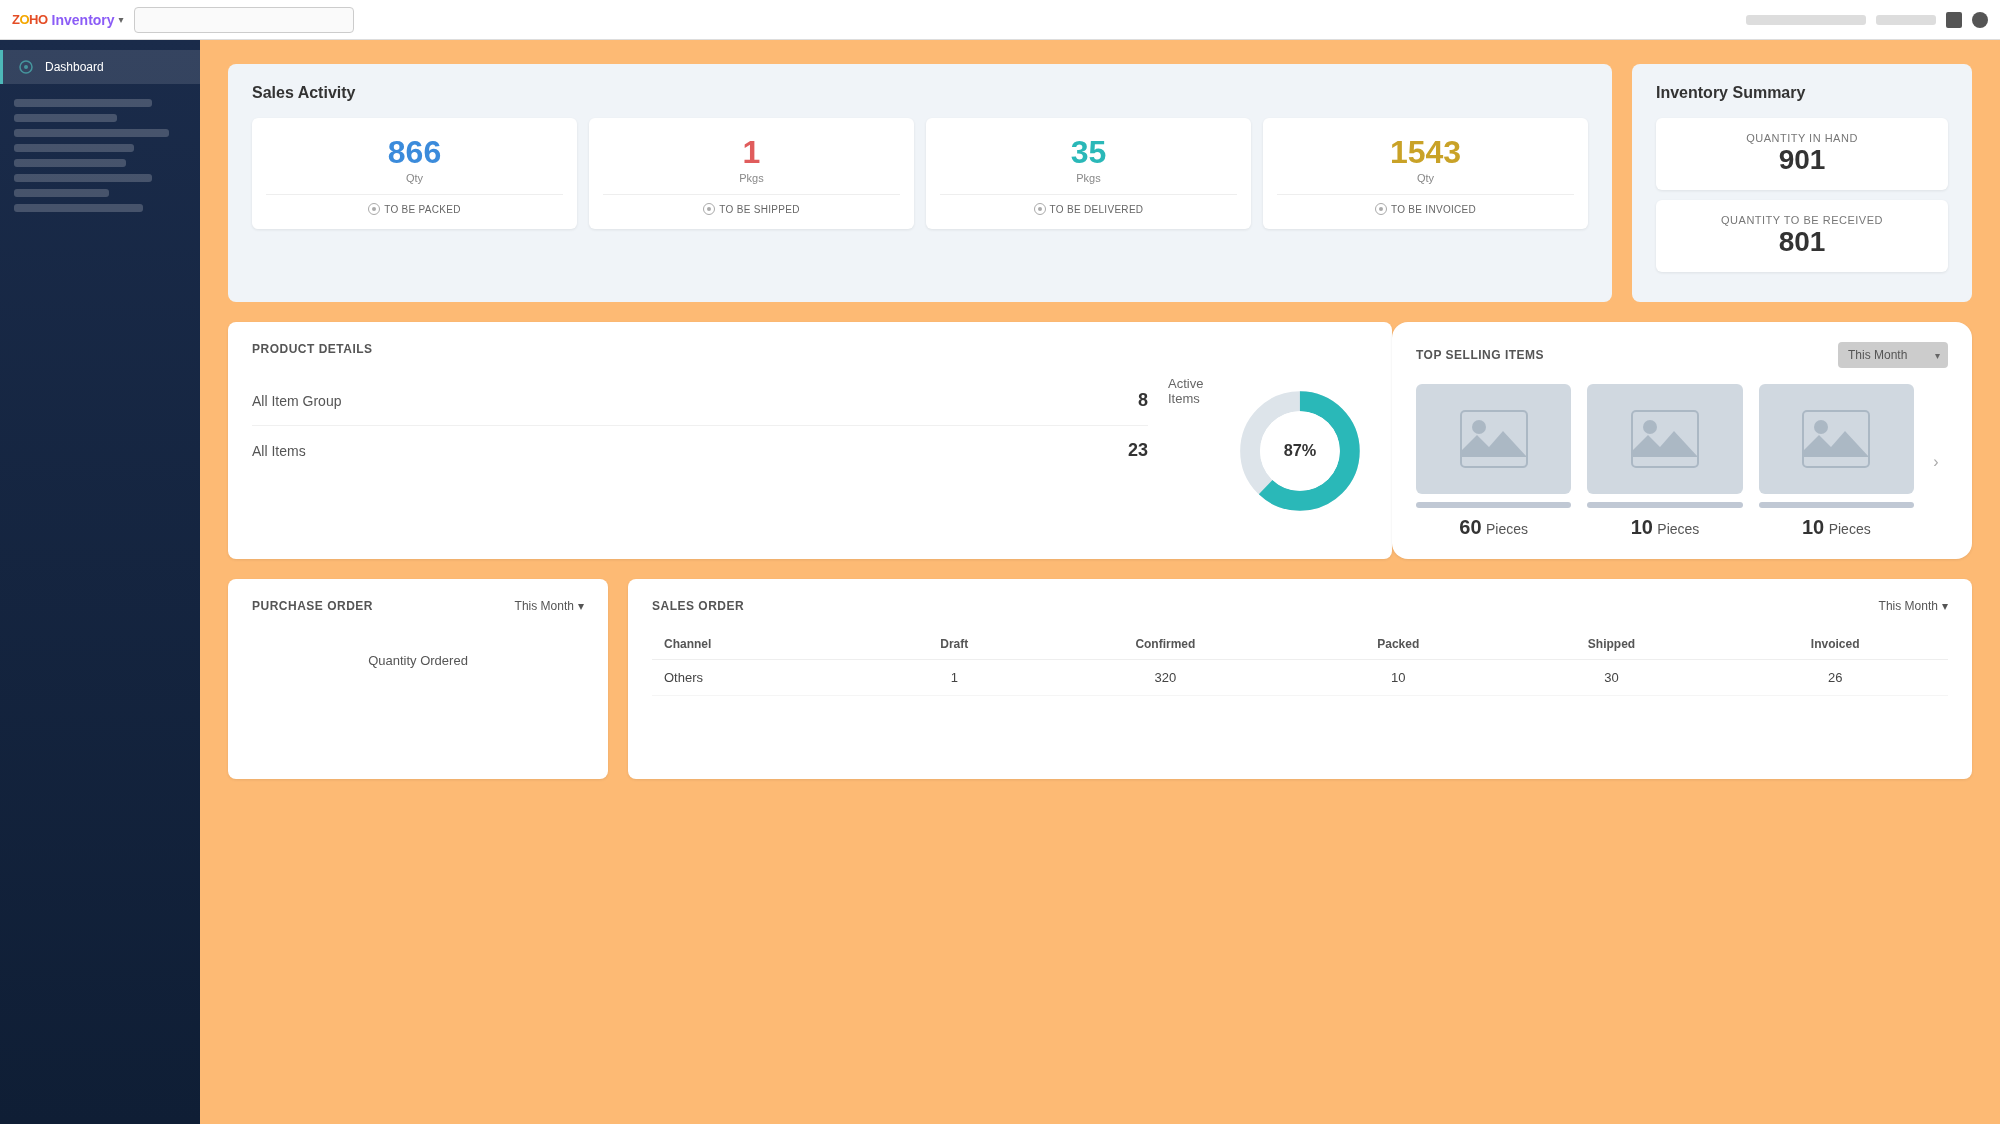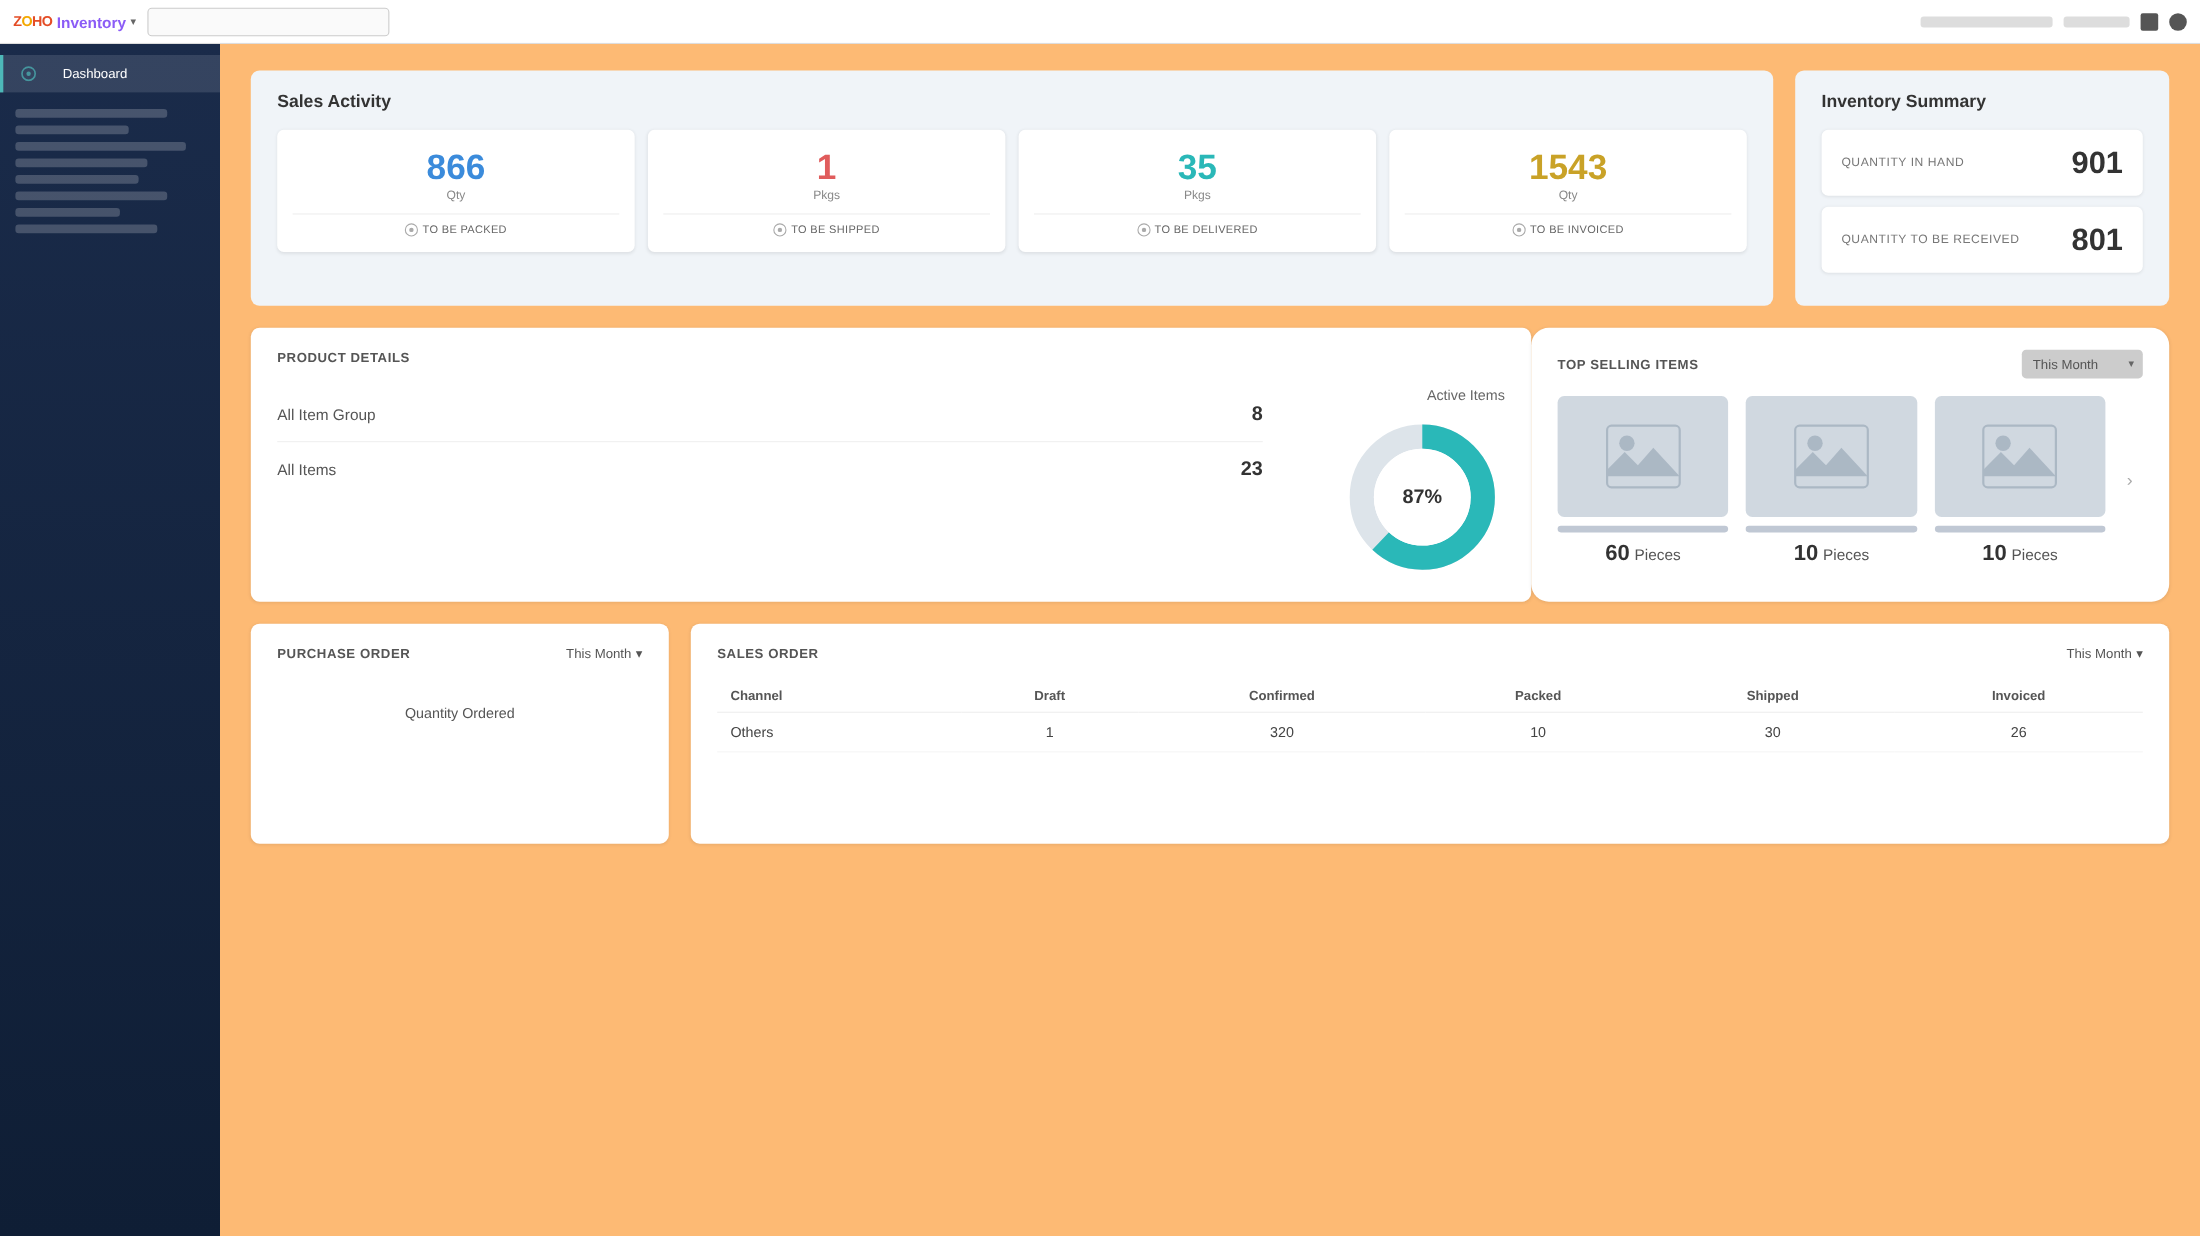--- a/index.html
+++ b/index.html
@@ -82,21 +82,21 @@
       padding: 10px 0;
       overflow-y: auto;
     }
     .sidebar-item {
       padding: 10px 16px;
       color: rgba(255,255,255,0.7);
       font-size: 12px;
       cursor: pointer;
       display: flex;
       align-items: center;
-      gap: 24px;
+      gap: 12px;
     }
     .sidebar-item.active {
       background: rgba(255,255,255,0.12);
       color: #fff;
       border-left: 3px solid #4db8b8;
     }
     .sidebar-item .si-icon {
       width: 14px;
       height: 14px;
       opacity: 0.7;
@@ -212,20 +212,21 @@
 
     .inv-sum-card {
       background: #fff;
       border-radius: 6px;
       padding: 14px 18px;
       display: flex;
       align-items: center;
       justify-content: space-between;
       margin-bottom: 10px;
       box-shadow: 0 1px 3px rgba(0,0,0,0.08);
+      flex-direction: column;
     }
 
     .inv-sum-label {
       font-size: 11px;
       color: #777;
       text-transform: uppercase;
       letter-spacing: 0.5px;
     }
 
     .inv-sum-value {
@@ -278,22 +279,22 @@
 
     .stat-label { font-size: 14px; color: #555; }
     .stat-label.red { color: #e05c5c; cursor: pointer; }
     .stat-value { font-size: 18px; font-weight: 700; color: #333; }
     .stat-value.red { color: #e05c5c; }
 
     
     .donut-container {
       width: 200px;
       display: flex;
-      flex-direction: column;
-      align-items: flex-end;
+      flex-direction: row;
+      align-items: flex-start;
       justify-content: center;
     }
 
     .donut-label-top {
       font-size: 13px;
       color: #666;
       margin-bottom: 10px;
     }
 
     .donut-svg {

